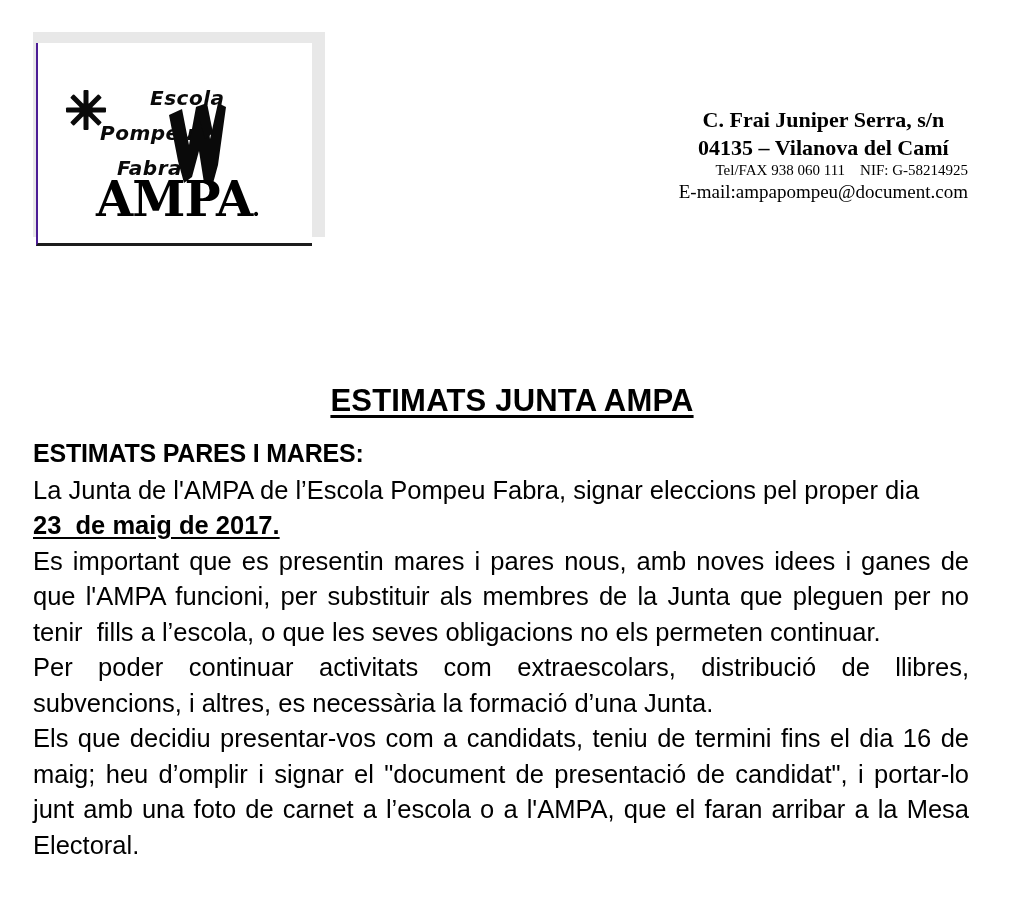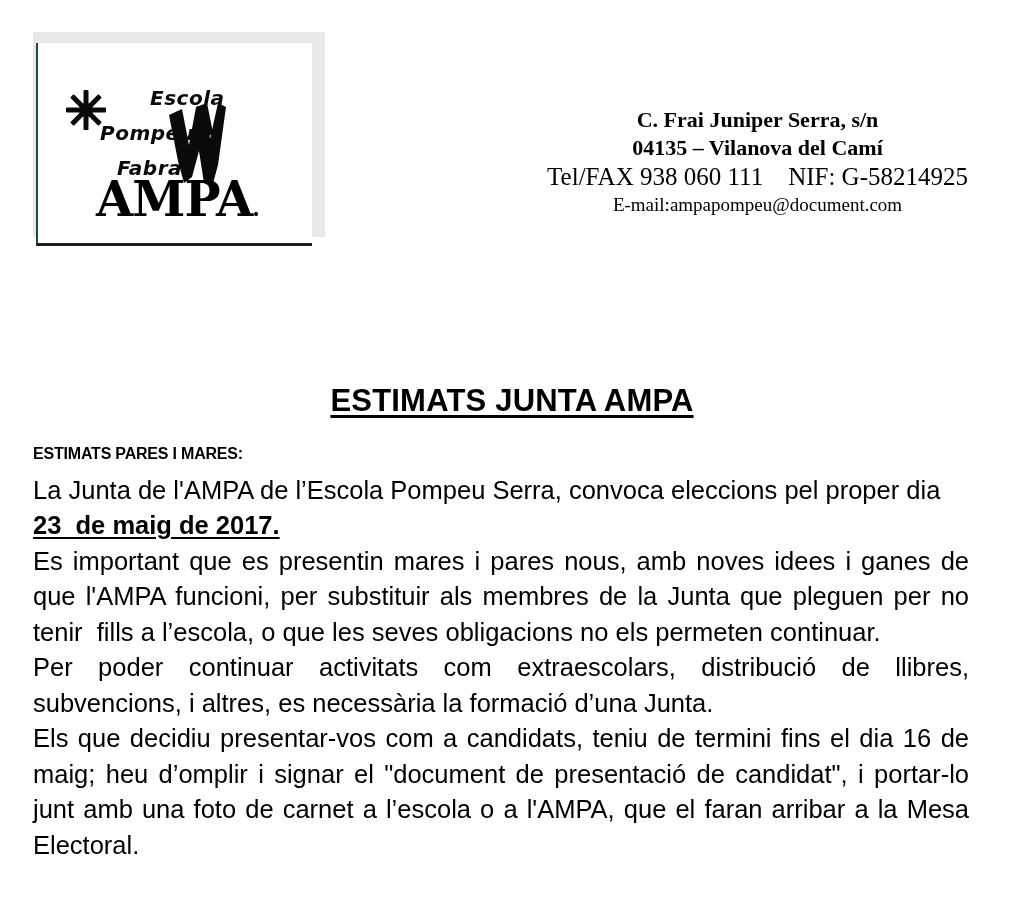--- a/index.html
+++ b/index.html
@@ -42,21 +42,21 @@
     height: 205px;
     background: #e8e8e8;
   }
   .logo-frame {
     position: absolute;
     left: 36px;
     top: 43px;
     width: 274px;
     height: 200px;
     background: #ffffff;
-    border-left: 2px solid #14532d;
+    border-left: 2px solid #4c1d95;
     border-bottom: 3px solid #1c1c1c;
     overflow: hidden;
   }
   .logo-art {
     position: absolute;
     left: 0;
     top: 0;
     width: 274px;
     height: 200px;
   }
@@ -111,21 +111,21 @@
     line-height: 1.26;
     color: #000000;
   }
   .address .strong-line {
     font-weight: bold;
     white-space: nowrap;
   }
   .addr-1 { font-size: 19px; }
   .addr-2 { font-size: 22px; }
   .addr-3 { font-size: 22px; }
-  .addr-4 { font-size: 25px; white-space: pre; }
+  .addr-4 { font-size: 15px; white-space: pre; text-align: right; }
   .addr-5 { font-size: 19px; white-space: nowrap; }
 
   
   .doc-title {
     position: absolute;
     left: 0;
     top: 362px;
     width: 1024px;
     text-align: center;
     font-size: 31px;
@@ -142,21 +142,21 @@
   .body-block {
     position: absolute;
     left: 33px;
     top: 436px;
     width: 936px;
     font-size: 25.5px;
     line-height: 35.5px;
   }
   .salutation {
     font-weight: bold;
-    font-size: 16px;
+    font-size: 25px;
     letter-spacing: -0.2px;
     margin: 0 0 1px 0;
   }
   p.para {
     margin: 0;
     text-align: justify;
     text-justify: inter-word;
     white-space: pre-wrap;
   }
   p.para.loose { text-align: left; }
@@ -216,21 +216,21 @@
       <div class="addr-5">E-mail:ampapompeu@document.com</div>
     </div>
   </div>
 
   <h1 class="doc-title"><span>ESTIMATS JUNTA AMPA</span></h1>
 
   <div class="body-block">
 
     <div class="salutation">ESTIMATS PARES I MARES:</div>
 
-    <p class="para loose"><span>La Junta de l'AMPA de l’Escola Pompeu Serra, convoca eleccions pel proper dia </span><span class="bold-underline">23  de maig de 2017.</span></p>
+    <p class="para loose"><span>La Junta de l'AMPA de l’Escola Pompeu Fabra, signar eleccions pel proper dia </span><span class="bold-underline">23  de maig de 2017.</span></p>
 
     <p class="para">Es important que es presentin mares i pares nous, amb noves idees i ganes de que l'AMPA funcioni, per substituir als membres de la Junta que pleguen per no tenir  fills a l’escola, o que les seves obligacions no els permeten continuar.</p>
 
     <p class="para">Per poder continuar activitats com extraescolars, distribució de llibres, subvencions, i altres, es necessària la formació d’una Junta.</p>
 
     <p class="para">Els que decidiu presentar-vos com a candidats, teniu de termini fins el dia 16 de maig; heu d’omplir i signar el "document de presentació de candidat", i portar-lo junt amb una foto de carnet a l’escola o a l'AMPA, que el faran arribar a la Mesa Electoral.</p>
   </div>
 
 </div>
 

